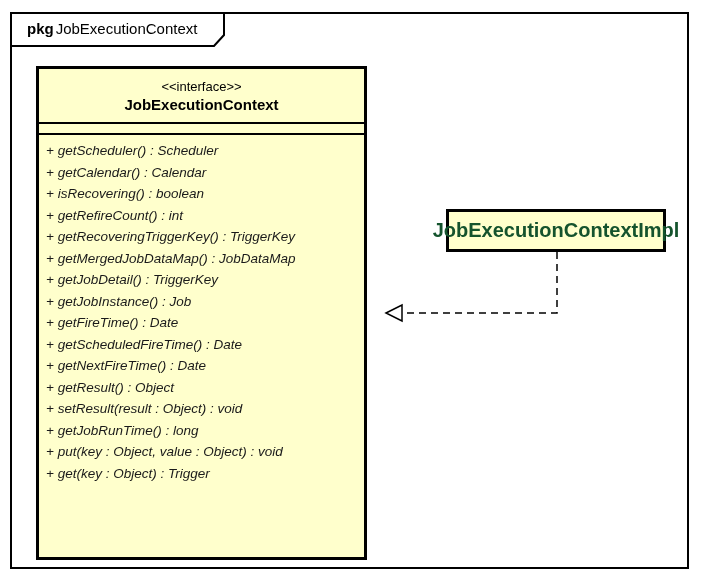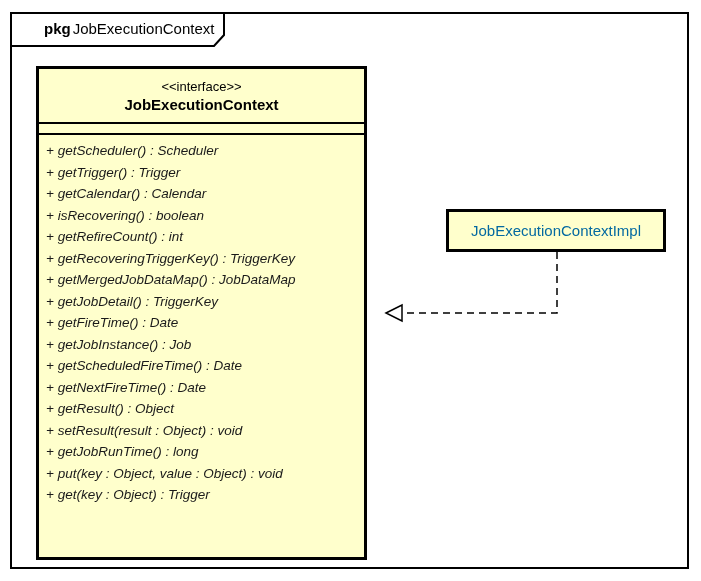--- a/index.html
+++ b/index.html
@@ -36,21 +36,21 @@
     height: 37px;
   }
   .tab-label {
     position: absolute;
     left: 10px;
     top: 12px;
     width: 204px;
     height: 33px;
     display: flex;
     align-items: center;
-    padding-left: 34px;
+    padding-left: 17px;
     box-sizing: border-box;
     font-size: 15px;
     color: #000000;
     white-space: nowrap;
   }
   .tab-label .kw { font-weight: bold; margin-right: 2px; }
 
   
   .class-box {
     position: absolute;
@@ -107,23 +107,23 @@
   .impl-box {
     left: 446px;
     top: 209px;
     width: 220px;
     height: 43px;
     display: flex;
     align-items: center;
     justify-content: center;
   }
   .impl-name {
-    font-size: 15px;
-    font-weight: normal;
-    color: #0369a1;
+    font-size: 20px;
+    font-weight: bold;
+    color: #14532d;
     white-space: nowrap;
   }
   
   .connector-svg {
     position: absolute;
     left: 0;
     top: 0;
     width: 701px;
     height: 581px;
     pointer-events: none;
@@ -145,29 +145,28 @@
   </div>
 
   <div class="class-box iface-box">
     <div class="iface-name-compartment">
       <div class="stereotype">&lt;&lt;interface&gt;&gt;</div>
       <div class="iface-name">JobExecutionContext</div>
     </div>
     <div class="attr-compartment"></div>
     <div class="method-compartment">
         <div class="method-line">+ getScheduler() : Scheduler</div>
-        <div class="method-line">+ getTrigger() : Trigger</div>
         <div class="method-line">+ getCalendar() : Calendar</div>
         <div class="method-line">+ isRecovering() : boolean</div>
         <div class="method-line">+ getRefireCount() : int</div>
         <div class="method-line">+ getRecoveringTriggerKey() : TriggerKey</div>
         <div class="method-line">+ getMergedJobDataMap() : JobDataMap</div>
         <div class="method-line">+ getJobDetail() : TriggerKey</div>
+        <div class="method-line">+ getJobInstance() : Job</div>
         <div class="method-line">+ getFireTime() : Date</div>
-        <div class="method-line">+ getJobInstance() : Job</div>
         <div class="method-line">+ getScheduledFireTime() : Date</div>
         <div class="method-line">+ getNextFireTime() : Date</div>
         <div class="method-line">+ getResult() : Object</div>
         <div class="method-line">+ setResult(result : Object) : void</div>
         <div class="method-line">+ getJobRunTime() : long</div>
         <div class="method-line">+ put(key : Object, value : Object) : void</div>
         <div class="method-line">+ get(key : Object) : Trigger</div>
       </div>
   </div>
 

